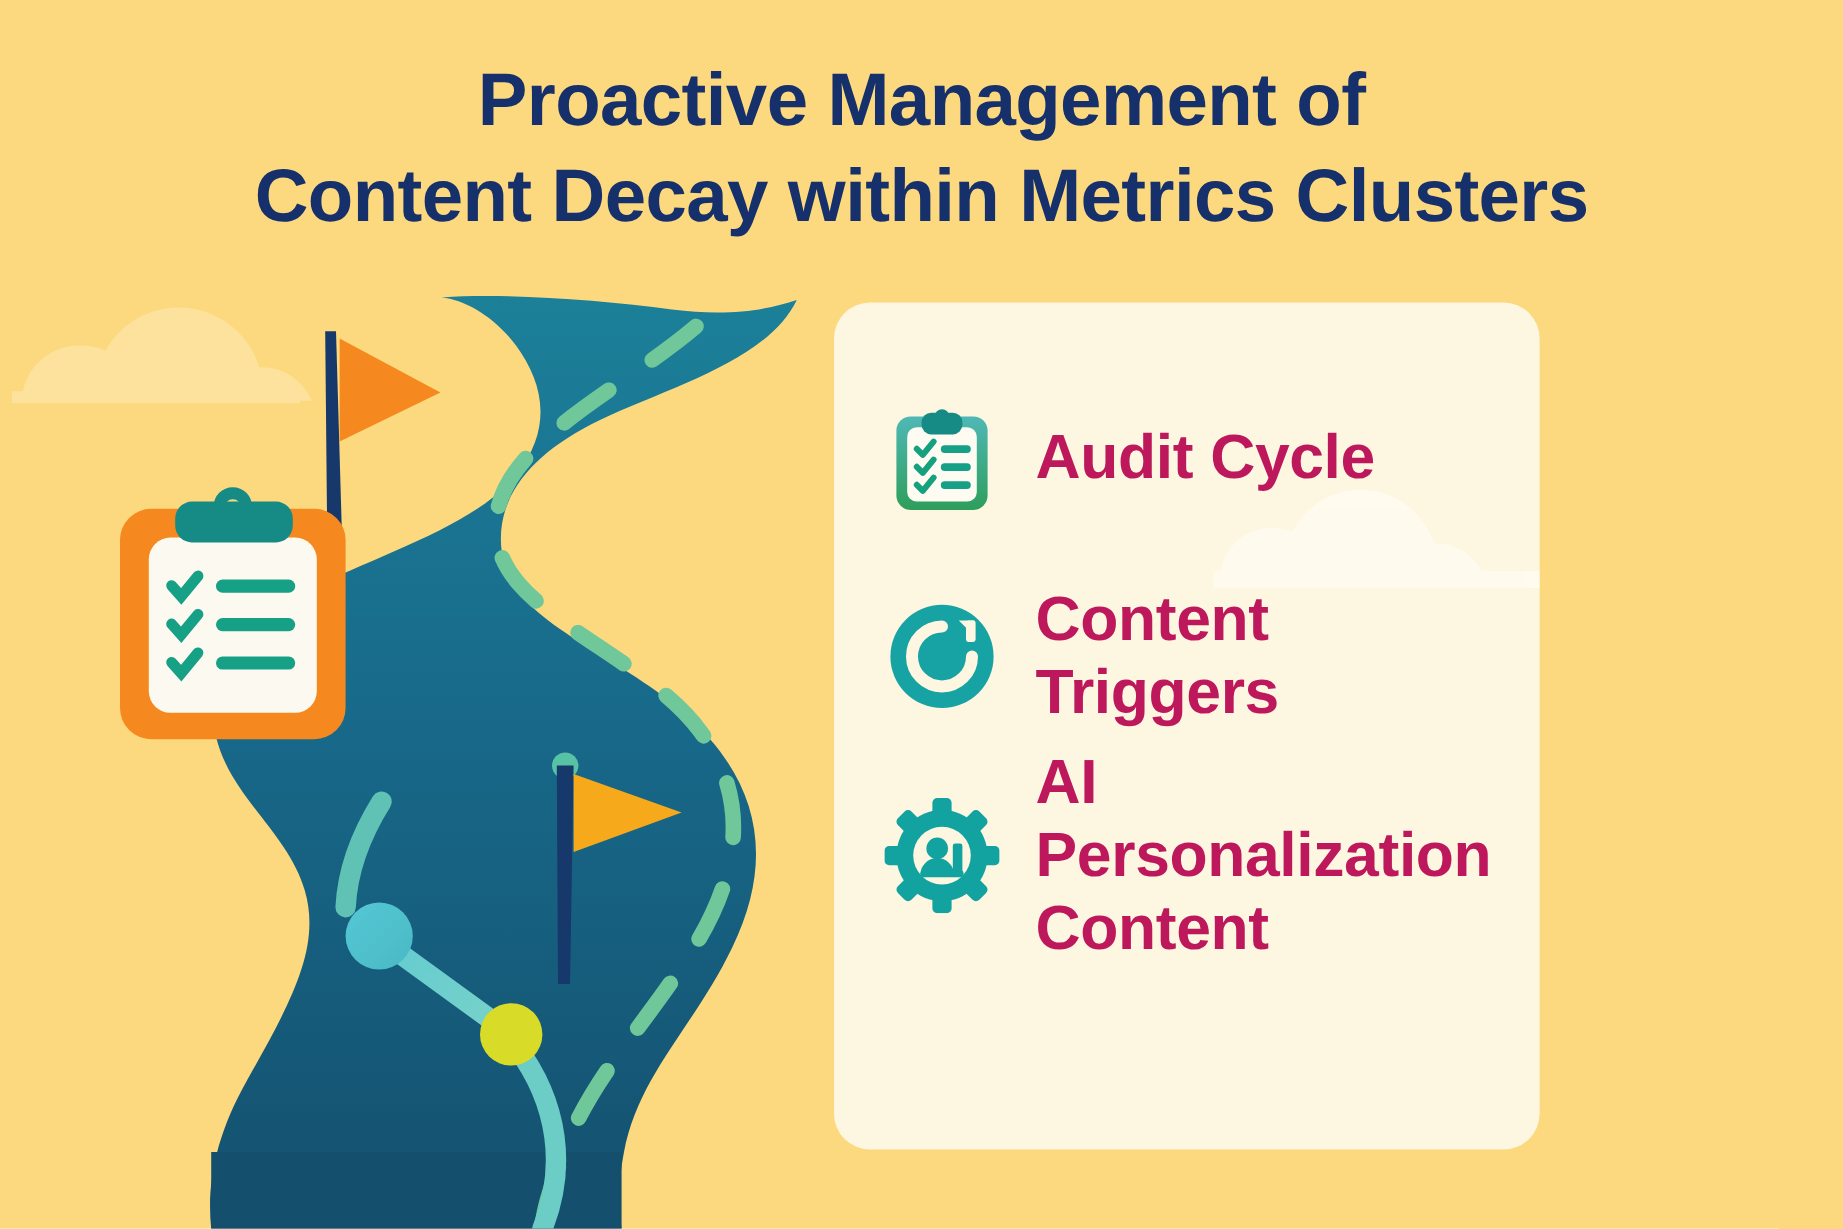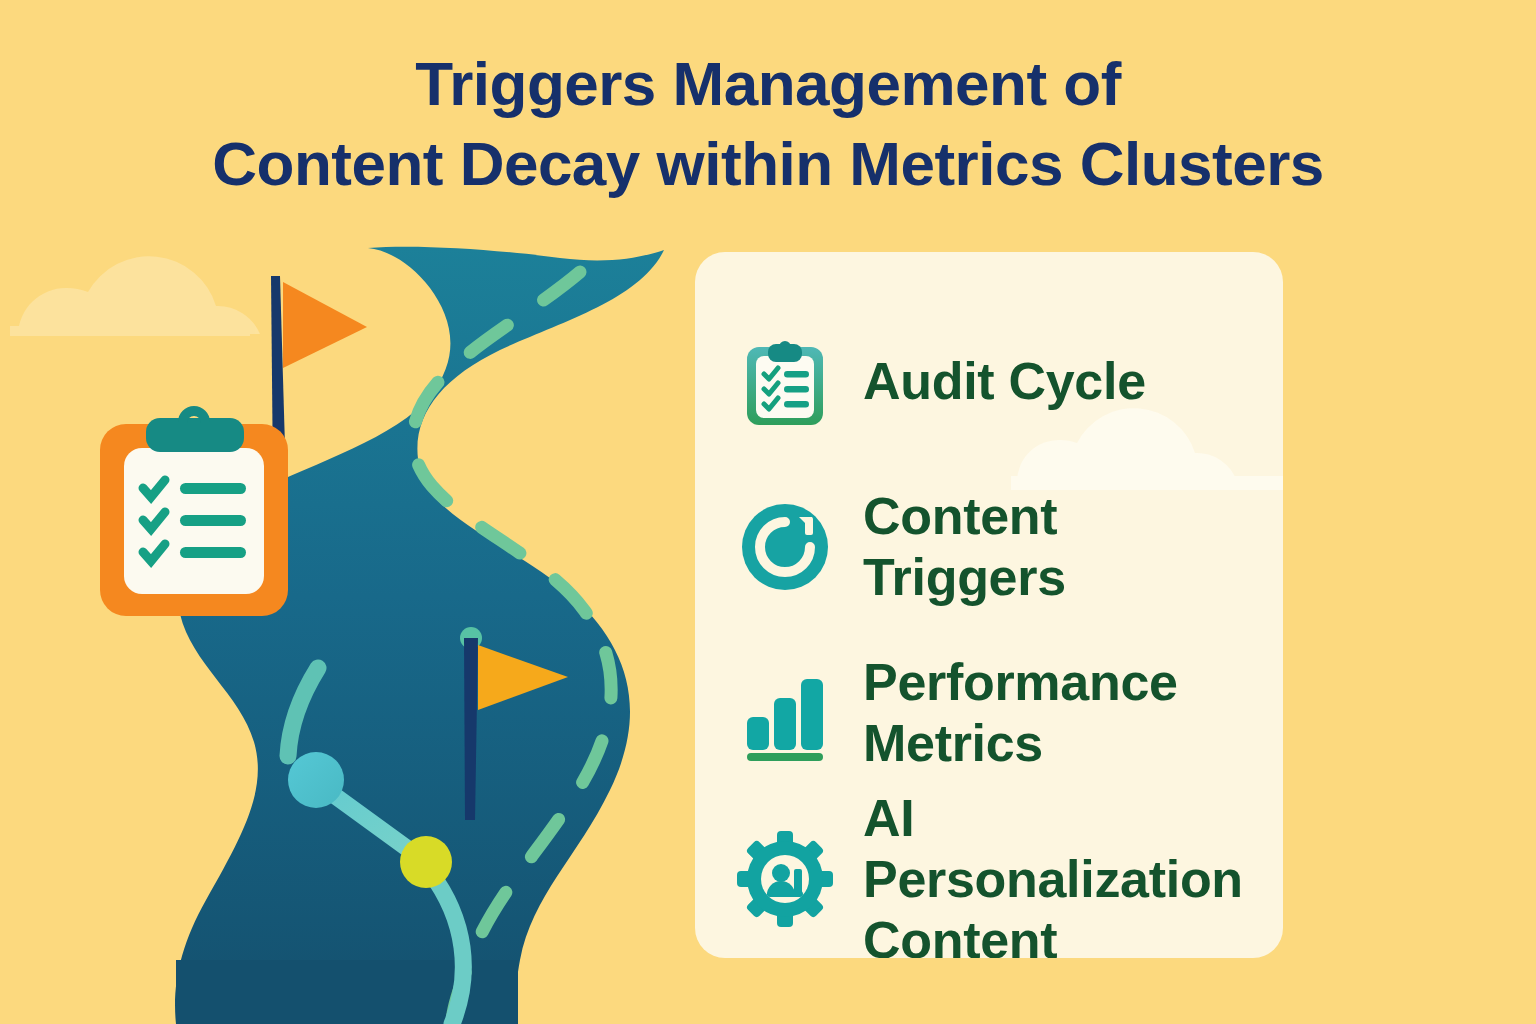--- a/index.html
+++ b/index.html
@@ -85,21 +85,21 @@
   }
   .row .ico {
     flex: 0 0 auto;
     width: 96px;
     height: 96px;
     display: flex;
     align-items: center;
     justify-content: center;
   }
   .row .lbl {
-    color: #14532d;
+    color: #be185d;
     font-weight: bold;
     font-size: 52px;
     line-height: 61px;
     letter-spacing: -0.3px;
   }
 
   
   .ico svg { display: block; }
 </style>
 </head>
@@ -204,21 +204,21 @@
       </g>
       <g fill="#16A085">
         <rect x="180" y="483" width="66" height="11" rx="5.5"></rect>
         <rect x="180" y="515" width="66" height="11" rx="5.5"></rect>
         <rect x="180" y="547" width="66" height="11" rx="5.5"></rect>
       </g>
     </g>
   </svg>
 
   <div id="title">
-    <span class="tline">Triggers Management of</span>
+    <span class="tline">Proactive Management of</span>
     <span class="tline">Content Decay within Metrics Clusters</span>
   </div>
 
   <div id="card">
 
     <svg id="card-cloud" viewBox="0 0 290 120">
       <path fill="#FFFDF3" d="M6 112
         a42 42 0 0 1 44 -42 a44 44 0 0 1 16 3
         a64 64 0 0 1 118 10
         a42 42 0 0 1 42 29
@@ -261,31 +261,20 @@
           <svg width="96" height="96" viewBox="0 0 96 96">
             <circle cx="48" cy="48" r="43" fill="#17A3A3"></circle>
             <path d="M48 23 A25 25 0 1 0 73 48" fill="none" stroke="#FDF6E0" stroke-width="10" stroke-linecap="round"></path>
             <path d="M62 18 L75 18 L75 31 Z" fill="#FDF6E0"></path>
             <rect x="68" y="18" width="8" height="18" rx="2" fill="#FDF6E0"></rect>
           </svg>
         </div>
         <div class="lbl">Content Triggers</div>
       </div>
 
-      <div class="row">
-        <div class="ico">
-          <svg width="96" height="96" viewBox="0 0 96 96">
-            <rect x="10" y="52" width="22" height="33" rx="6" fill="#12A7A4"></rect>
-            <rect x="37" y="33" width="22" height="52" rx="6" fill="#12A7A4"></rect>
-            <rect x="64" y="14" width="22" height="71" rx="6" fill="#12A7A4"></rect>
-            <rect x="10" y="88" width="76" height="8" rx="4" fill="#2E9E5B"></rect>
-          </svg>
-        </div>
-        <div class="lbl">Performance Metrics</div>
-      </div>
 
       <div class="row">
         <div class="ico">
           <svg width="96" height="96" viewBox="0 0 96 96">
             <g fill="#12A3A1">
 
               <g transform="translate(48,48)">
                 <rect x="-8" y="-48" width="16" height="18" rx="4"></rect>
                 <rect x="-8" y="-48" width="16" height="18" rx="4" transform="rotate(45)"></rect>
                 <rect x="-8" y="-48" width="16" height="18" rx="4" transform="rotate(90)"></rect>

